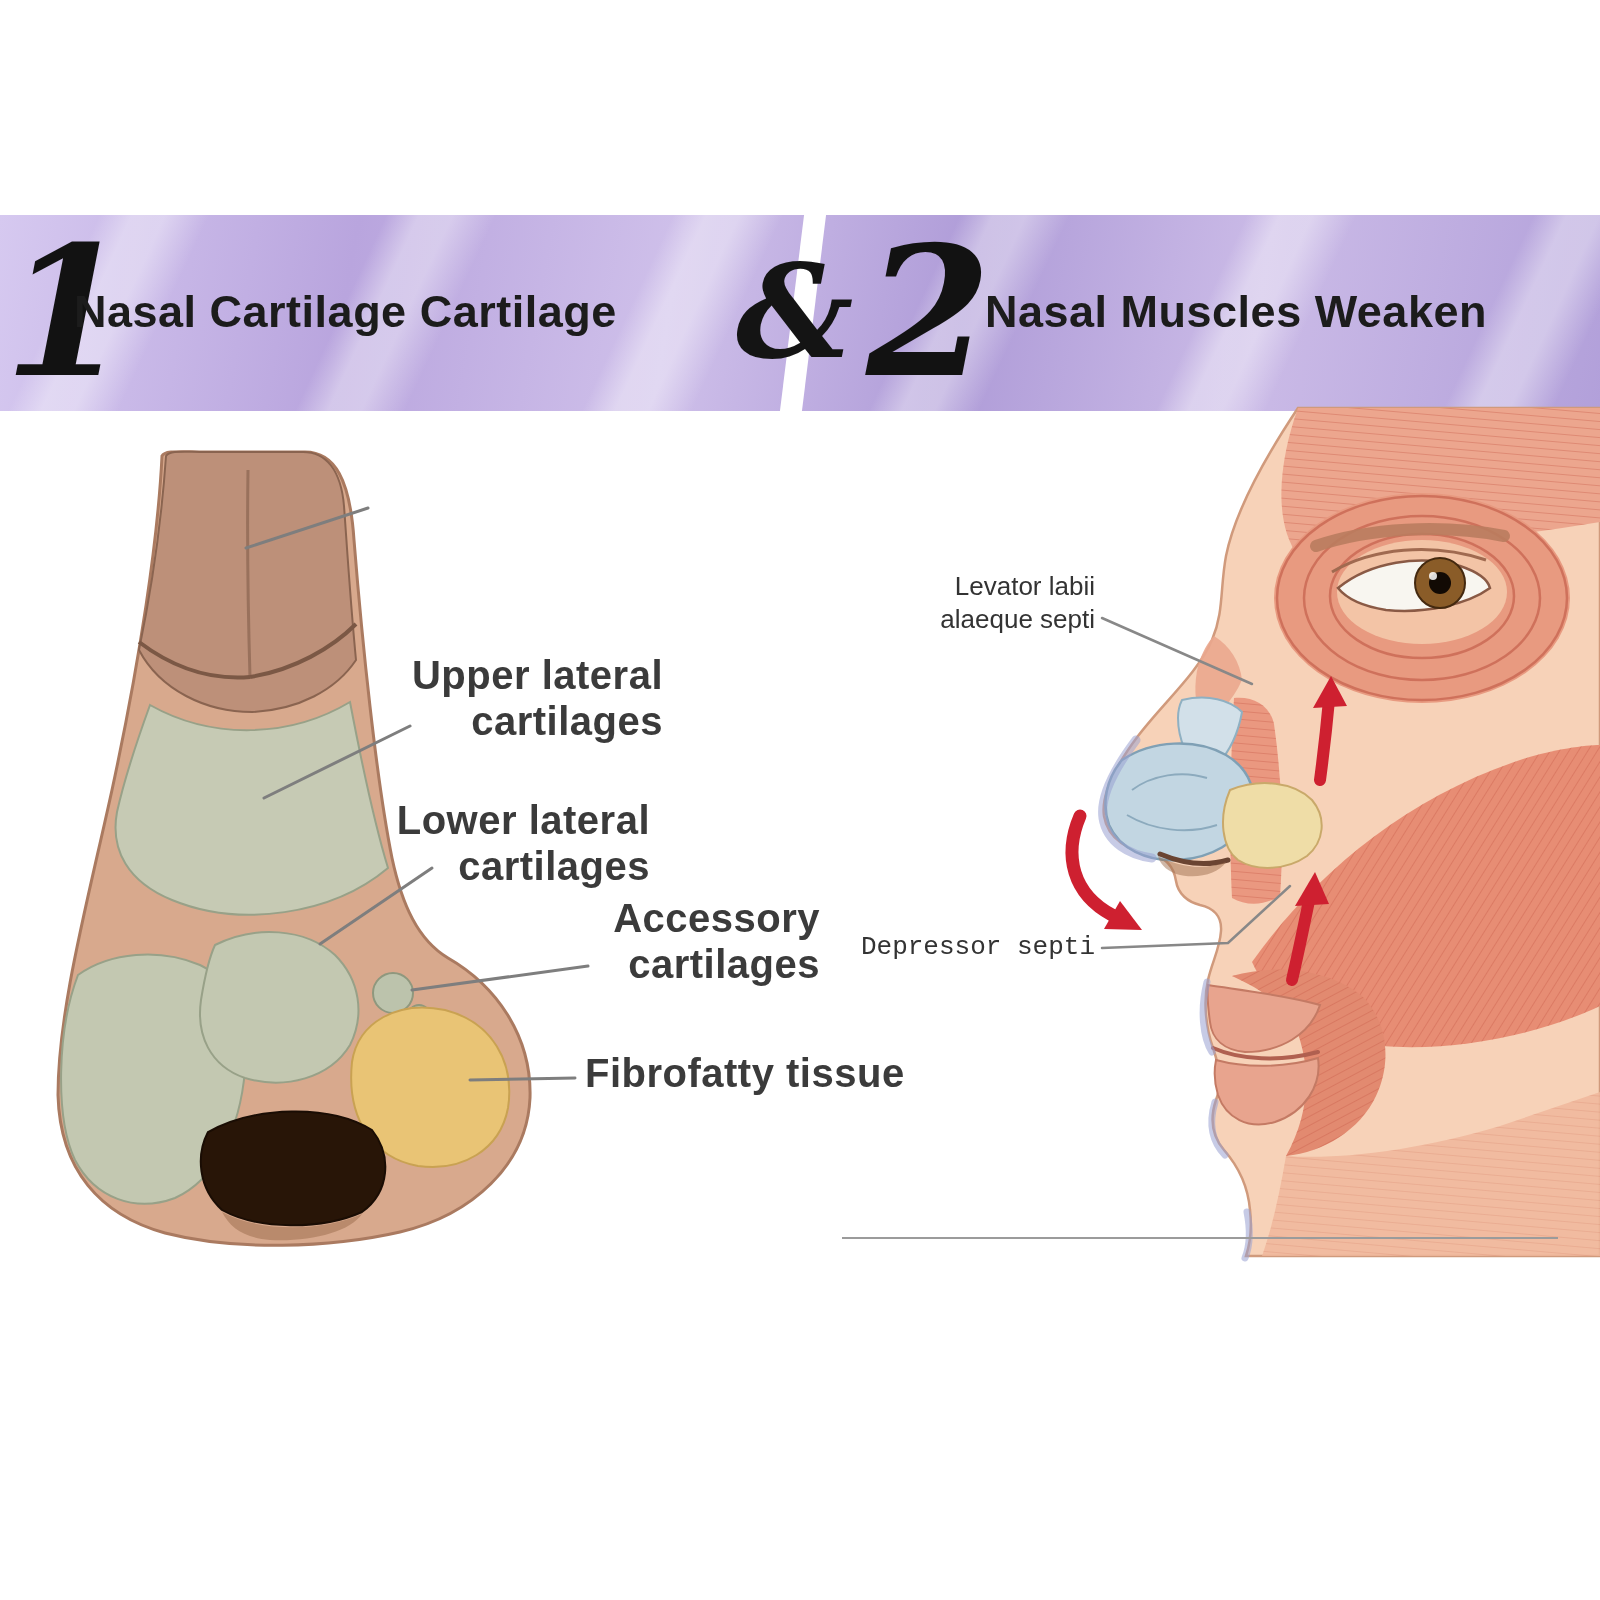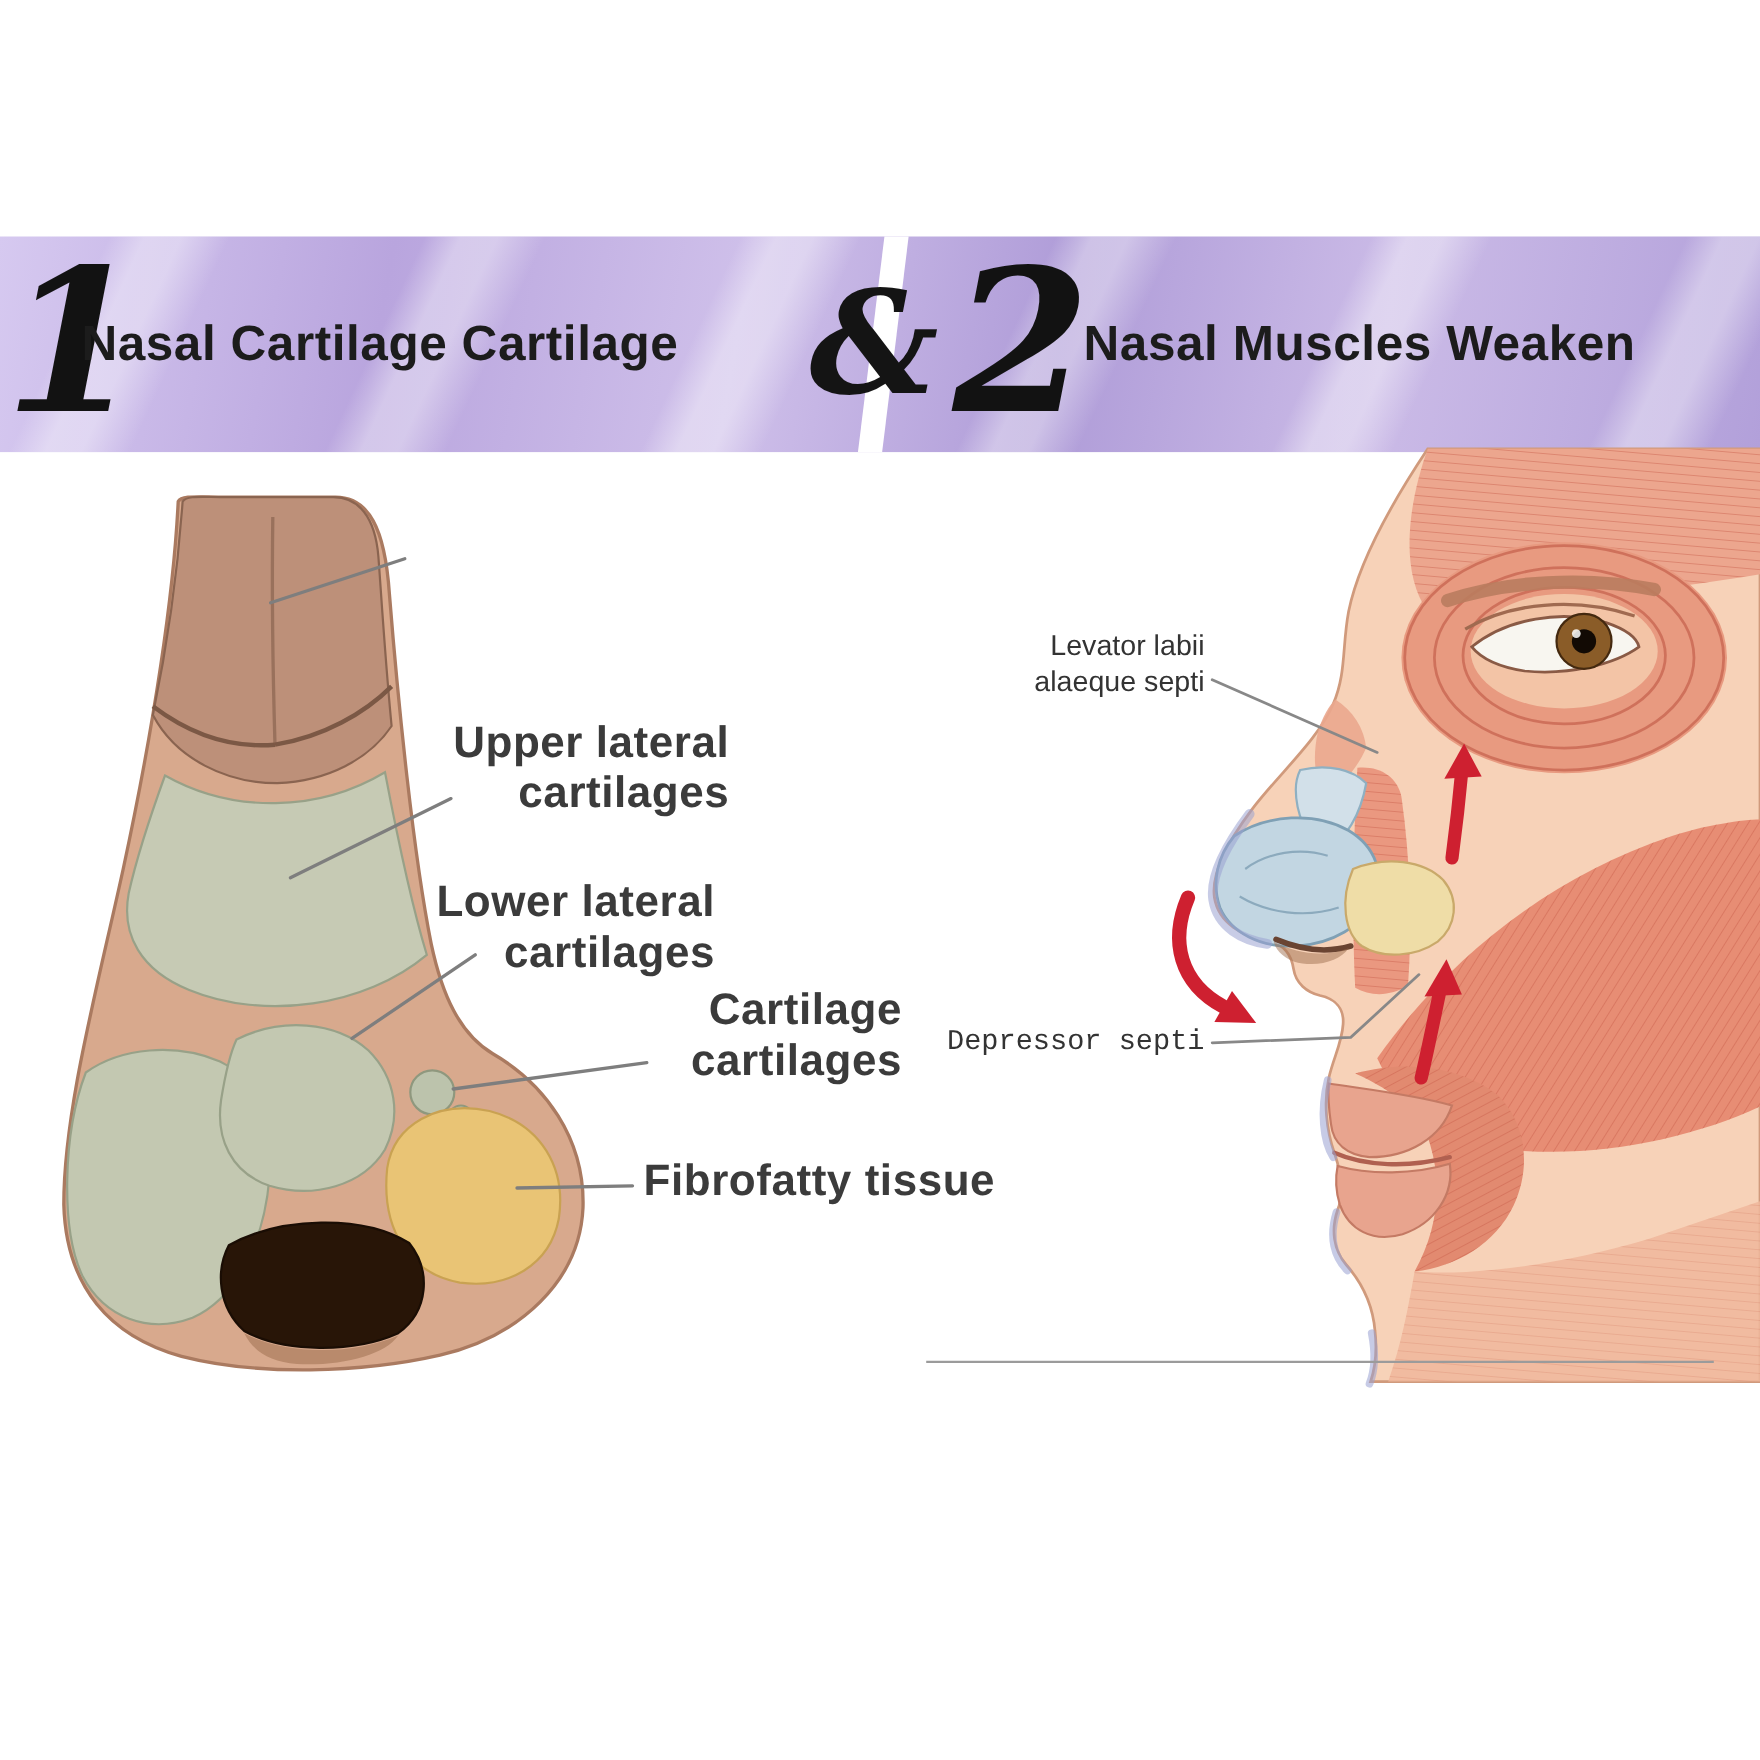--- a/index.html
+++ b/index.html
@@ -198,21 +198,21 @@
 
   <div class="lbl center lbl-upper">
     <div>Upper lateral</div>
     <div>cartilages</div>
   </div>
   <div class="lbl center lbl-lower">
     <div>Lower lateral</div>
     <div>cartilages</div>
   </div>
   <div class="lbl center lbl-accessory">
-    <div>Cartilage</div>
+    <div>Accessory</div>
     <div>cartilages</div>
   </div>
   <div class="lbl lbl-fibro">
     <span>Fibrofatty tissue</span>
   </div>
 
   <div class="rlbl rlbl-levator">
     <div>Levator labii</div>
     <div>alaeque septi</div>
   </div>

